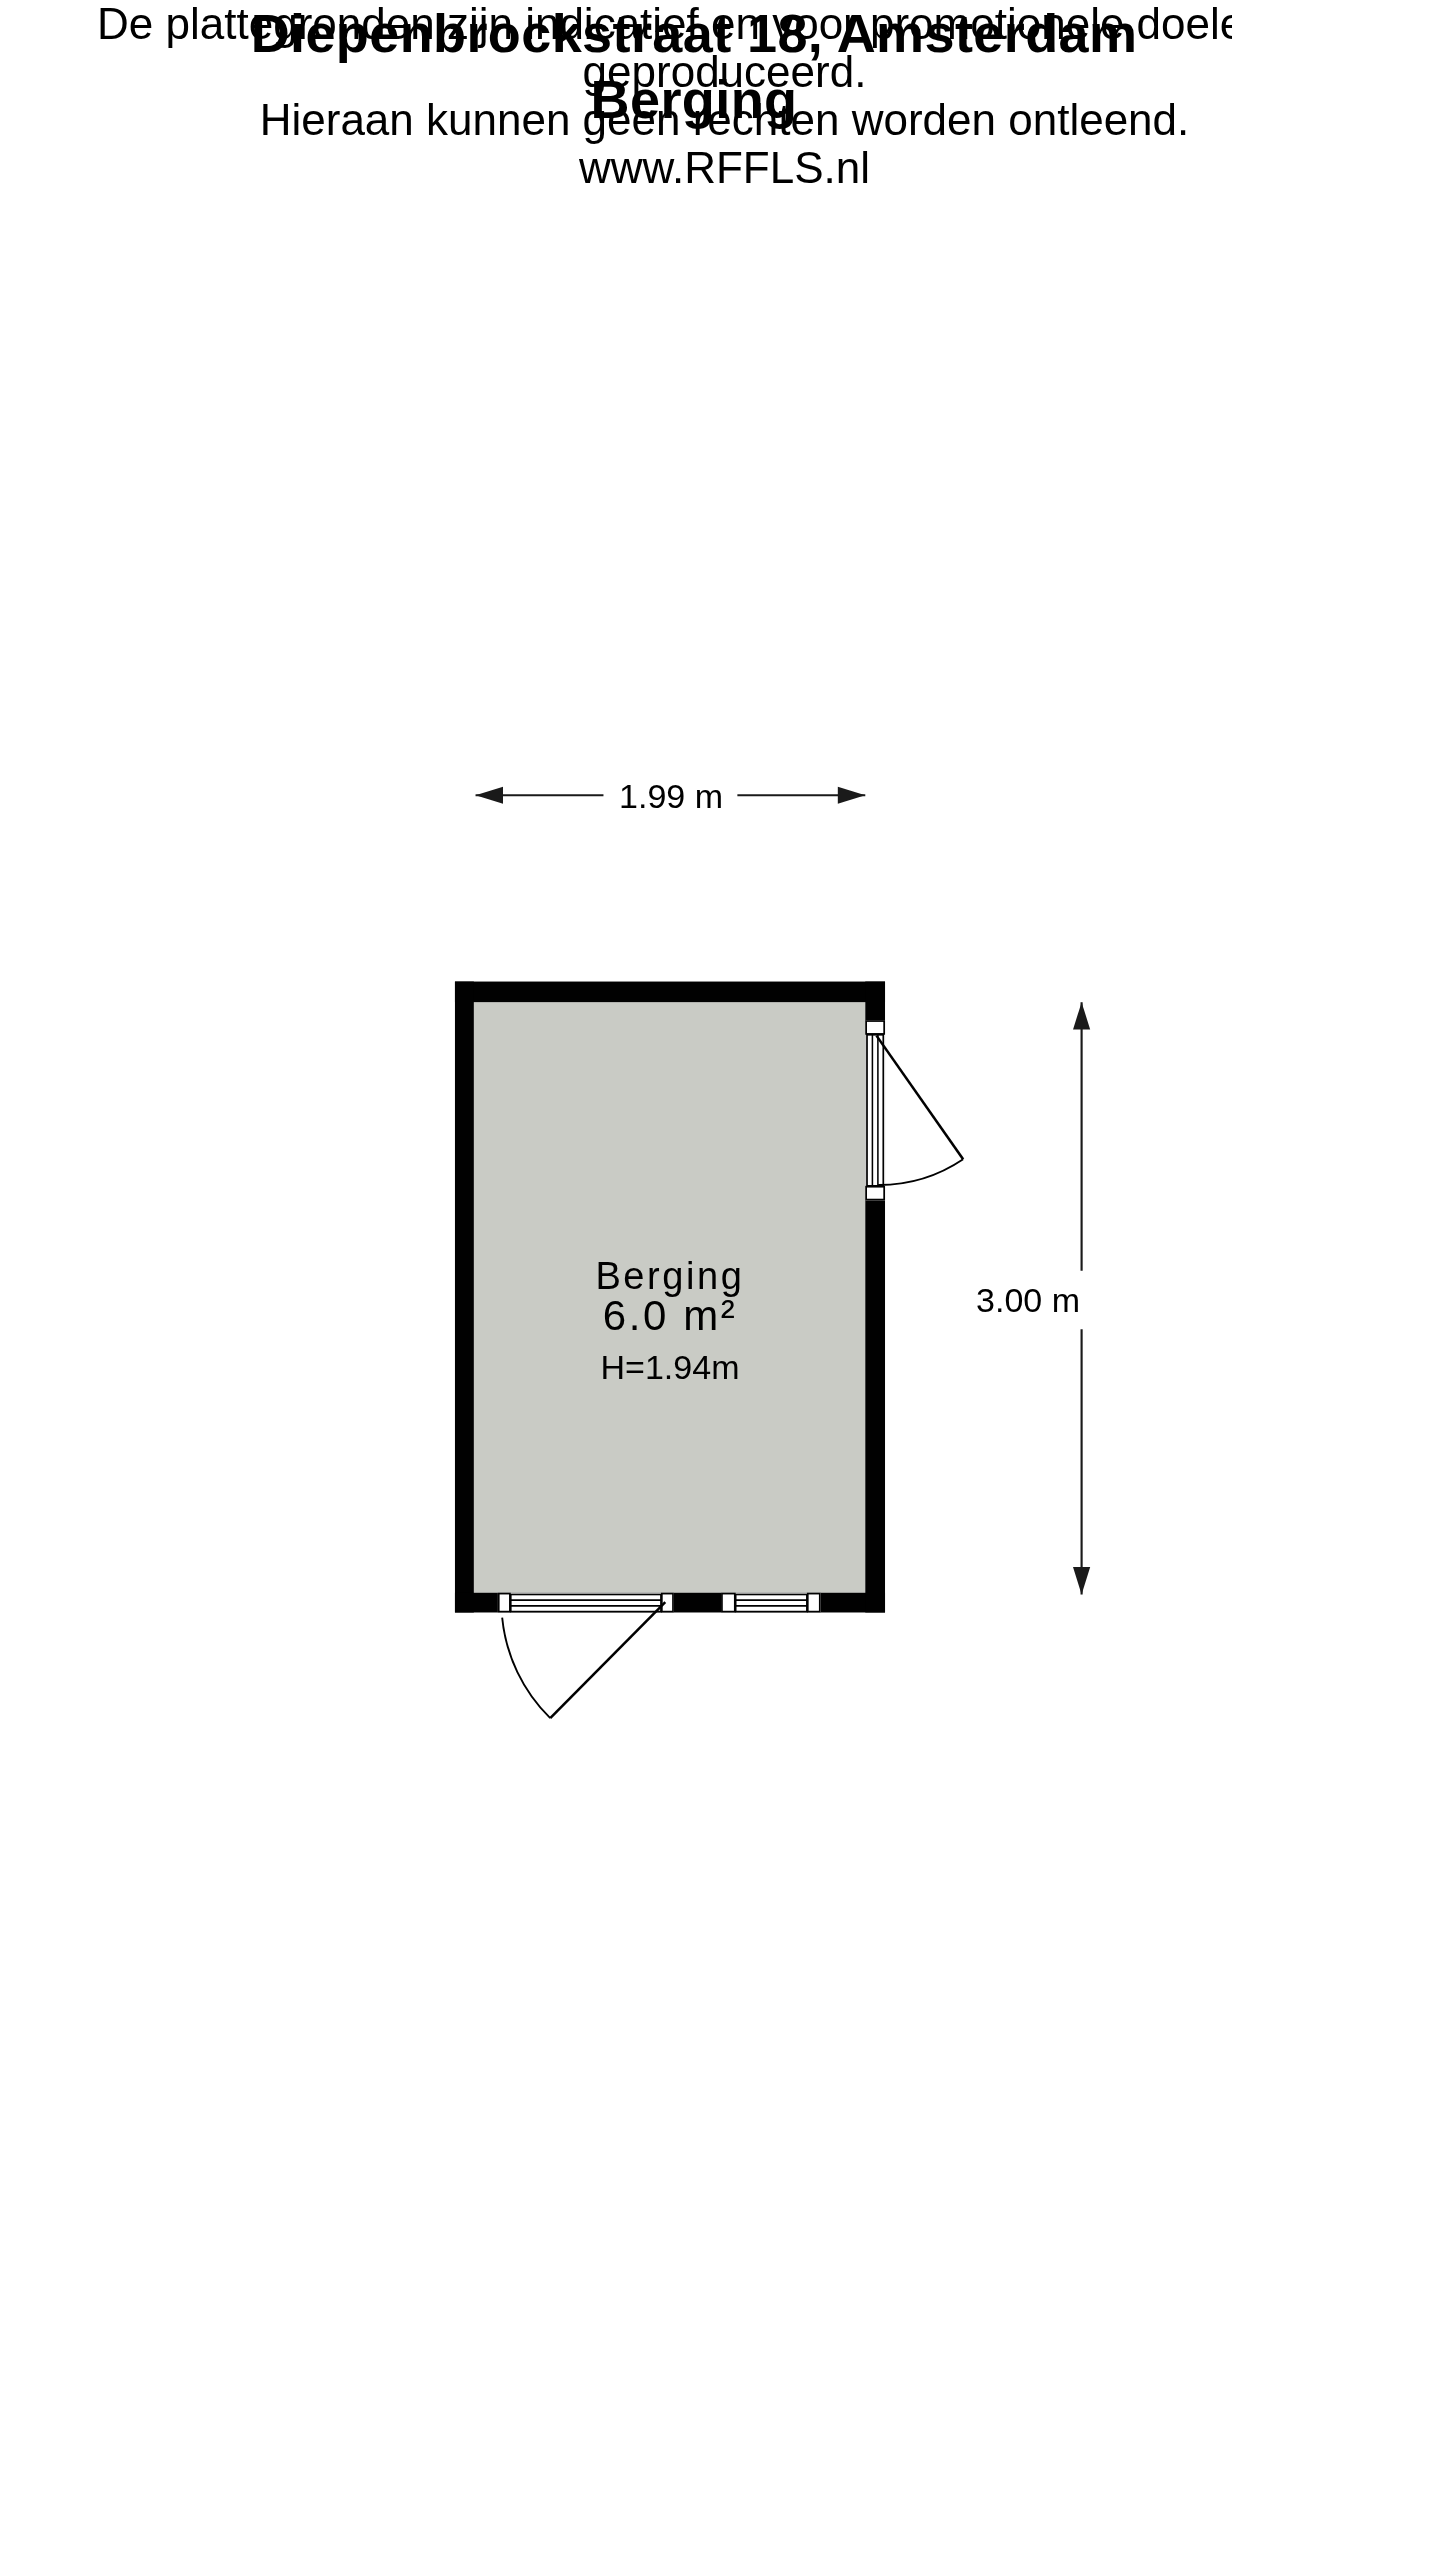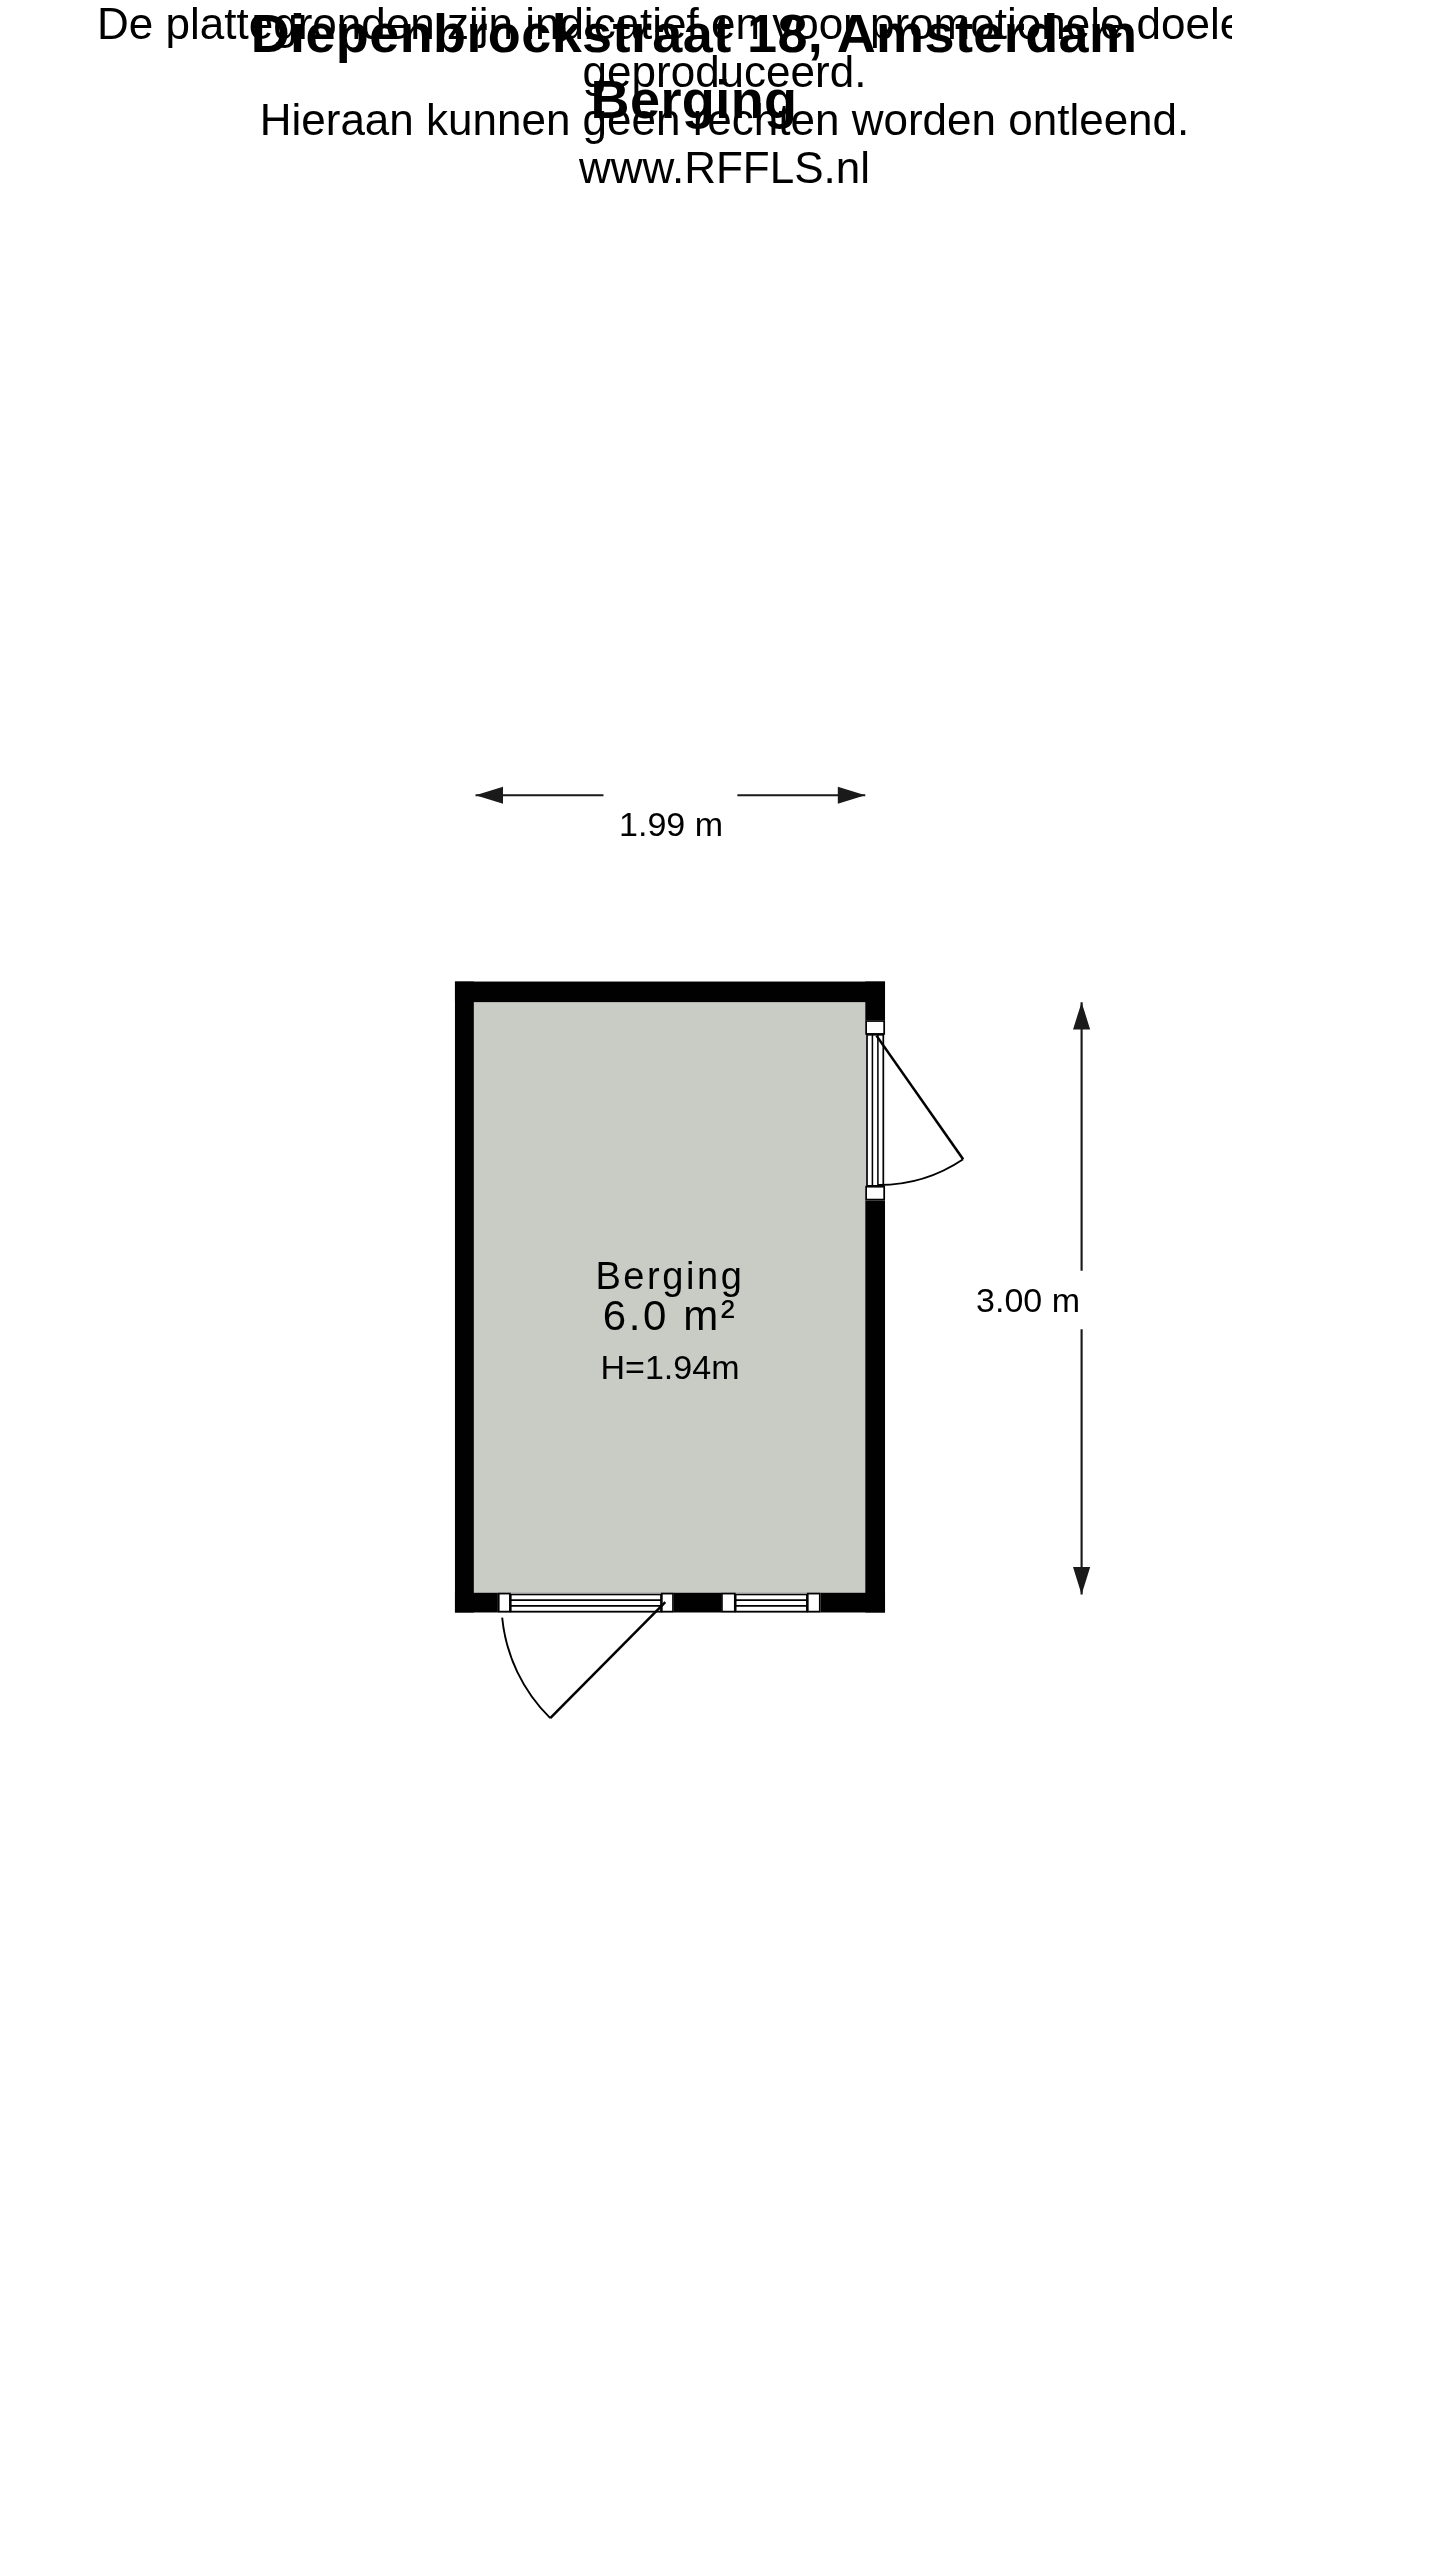--- a/index.html
+++ b/index.html
@@ -104,21 +104,21 @@
     </g>
 
     <g>
       <line class="dim-line" x1="1260" y1="1167" x2="1260" y2="1480"></line>
       <line class="dim-line" x1="1260" y1="1548" x2="1260" y2="1857"></line>
       <polygon class="dim-head" points="1260,1167 1250,1199 1270,1199"></polygon>
       <polygon class="dim-head" points="1260,1857 1250,1825 1270,1825"></polygon>
     </g>
   </svg>
 
-  <div class="abs dim-label" style="left:671px;top:824px;text-align:right;">1.99 m</div>
+  <div class="abs dim-label" style="left:671px;top:796px;text-align:right;">1.99 m</div>
   <div class="abs dim-label" style="left:1028px;top:1300px;">3.00 m</div>
 
   <div class="abs room-label" style="left:670px;top:1257px;">
     <div class="room-name">Berging</div>
     <div class="room-area">6.0 m²</div>
     <div class="room-ceiling">H=1.94m</div>
   </div>
 
   <div class="abs footer">
     <div>De plattegronden zijn indicatief en voor promotionele doeleinden geproduceerd.</div>

